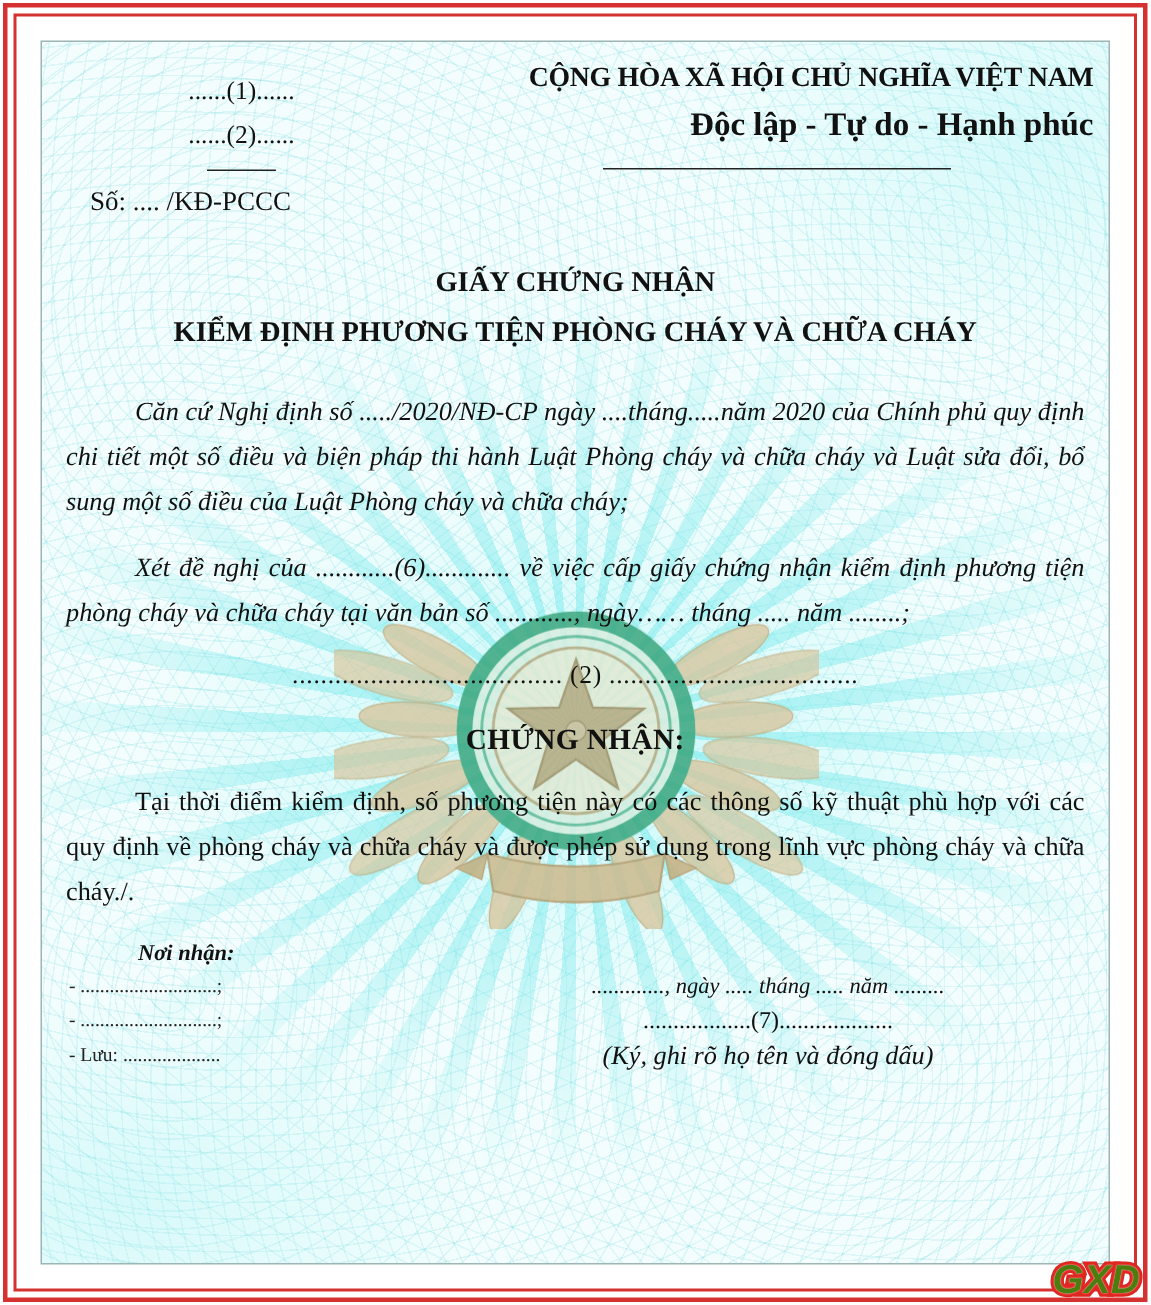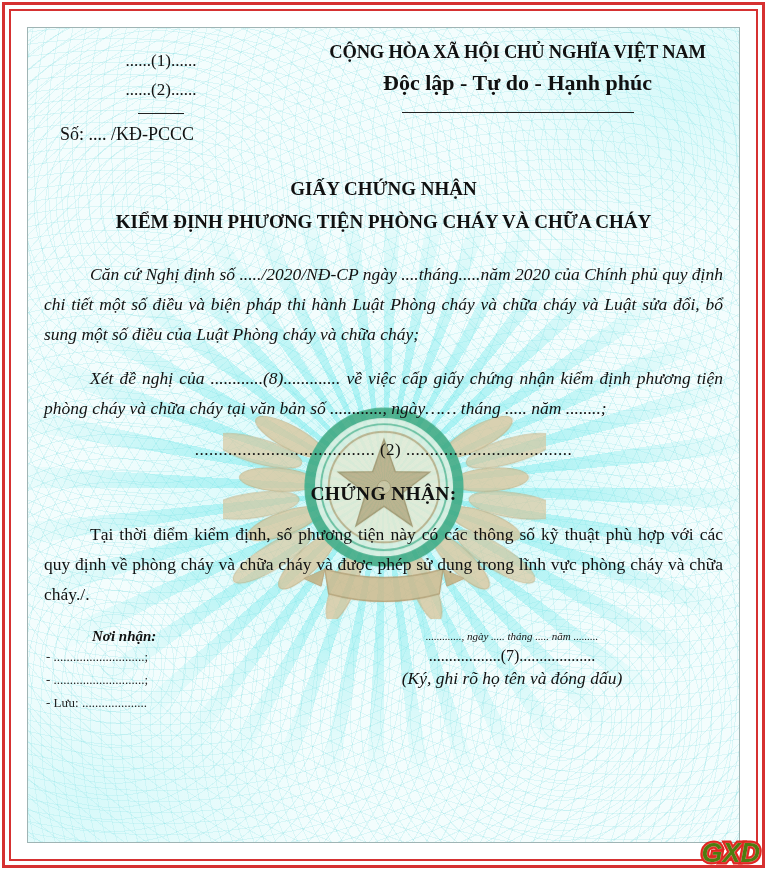--- a/index.html
+++ b/index.html
@@ -43,41 +43,41 @@
     position:absolute; left:50%; top:333px; transform:translateX(-50%);
     width:324px; height:258px; opacity:0.85; z-index:0;
   }
   
   .content { position:relative; z-index:2; padding:10px 10px 0; height:100%; }
   .header-row { display:flex; }
   .header-left { width:268px; padding-top:8px; }
   .hl-center { width:190px; margin-left:28px; text-align:center; font-size:17px; line-height:29px; }
   .hl-rule { width:46px; border-top:1.5px solid #222; margin:9px auto 10px; }
   .so-line { font-size:18px; padding-left:22px; margin-top:6px; }
-  .header-right { flex:1; text-align:center; padding-top:4px; }
+  .header-right { flex:1; text-align:right; padding-top:4px; }
   .nation { font-weight:bold; font-size:18.5px; letter-spacing:-0.2px; }
   .motto  { font-weight:bold; font-size:22px; margin-top:7px; }
   .hr-rule { width:232px; border-top:1.5px solid #222; margin:16px auto 0; }
   .title-block { text-align:center; margin-top:27px; font-weight:bold; font-size:19px; line-height:33px; }
   .body-block { padding:0 6px; }
   .doc-p {
     font-size:17.5px; line-height:30px; text-align:justify; text-indent:46px;
     margin-top:14px;
   }
   .doc-p.it { font-style:italic; }
   .p1 { margin-top:21px; }
   .signer2-line { text-align:center; font-size:17px; margin-top:17px; letter-spacing:0.5px; }
   .certify { text-align:center; font-weight:bold; font-size:19.5px; margin-top:23px; letter-spacing:0.3px; }
   .p5 { margin-top:12px; }
-  .footer-row { display:flex; justify-content:space-between; margin-top:19px; padding:0 2px 0 8px; }
+  .footer-row { display:flex; justify-content:space-between; margin-top:19px; padding:0 2px 0 8px;align-items:flex-end; }
   .recipients { width:200px; }
   .recipients-heading { font-weight:bold; font-style:italic; font-size:15px; padding-left:46px; }
   .recipient-item { font-size:13px; line-height:23px; color:#222; }
   .signature { width:430px; text-align:center; padding-top:2px; }
-  .sig-date { font-style:italic; font-size:11px; }
+  .sig-date { font-style:italic; font-size:15px; }
   .sig-line7 { font-size:16px; margin-top:5px; }
   .sig-note { font-style:italic; font-size:17.5px; margin-top:3px; }
   .gxd-logo {
     position:absolute; right:7px; bottom:1px; z-index:7;
     font-family:"Liberation Sans", sans-serif;
     font-weight:bold; font-style:italic; font-size:27px; letter-spacing:0;
     color:#4d7c0f;
     -webkit-text-stroke:5px #e02620;
     paint-order:stroke fill;
     text-shadow:0 0 1px #fff;
@@ -147,21 +147,21 @@
         </div>
       </div>
 
       <div class="title-block">
         <div>GIẤY CHỨNG NHẬN</div>
         <div>KIỂM ĐỊNH PHƯƠNG TIỆN PHÒNG CHÁY VÀ CHỮA CHÁY</div>
       </div>
 
       <div class="body-block">
         <p class="doc-p it p1">Căn cứ Nghị định số ...../2020/NĐ-CP ngày ....tháng.....năm 2020 của Chính phủ quy định chi tiết một số điều và biện pháp thi hành Luật Phòng cháy và chữa cháy và Luật sửa đổi, bổ sung một số điều của Luật Phòng cháy và chữa cháy;</p>
-        <p class="doc-p it">Xét đề nghị của ............(8)............. về việc cấp giấy chứng nhận kiểm định phương tiện phòng cháy và chữa cháy tại văn bản số ............, ngày…… tháng ..... năm ........;</p>
+        <p class="doc-p it">Xét đề nghị của ............(6)............. về việc cấp giấy chứng nhận kiểm định phương tiện phòng cháy và chữa cháy tại văn bản số ............, ngày…… tháng ..... năm ........;</p>
         <div class="signer2-line">...................................... (2) ...................................</div>
         <div class="certify">CHỨNG NHẬN:</div>
         <p class="doc-p">Tại thời điểm kiểm định, số phương tiện này có các thông số kỹ thuật phù hợp với các quy định về phòng cháy và chữa cháy và được phép sử dụng trong lĩnh vực phòng cháy và chữa cháy./.</p>
       </div>
 
       <div class="footer-row">
         <div class="recipients">
           <div class="recipients-heading">Nơi nhận:</div>
           <div class="recipient-item">- ............................;</div>
           <div class="recipient-item">- ............................;</div>

